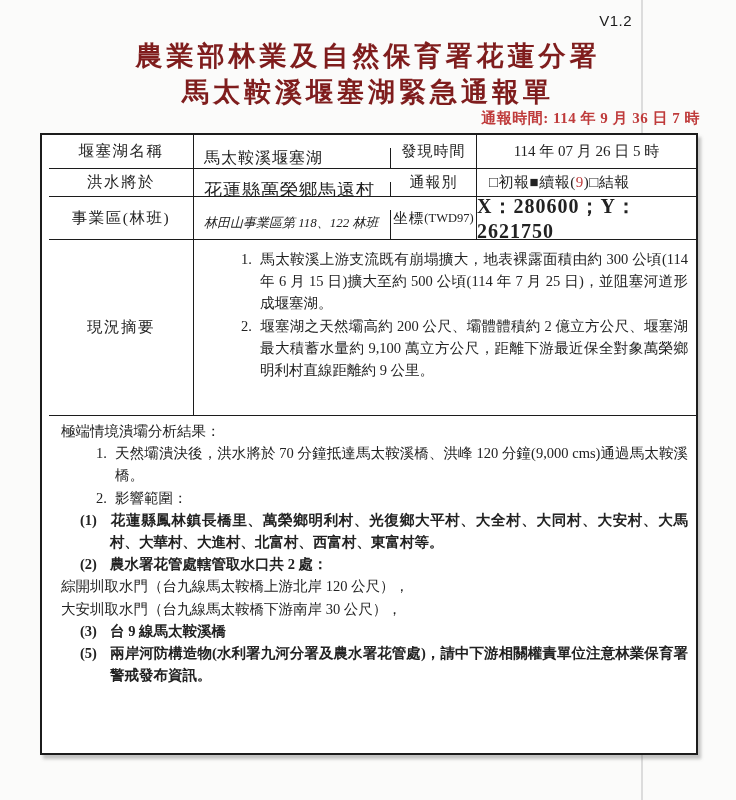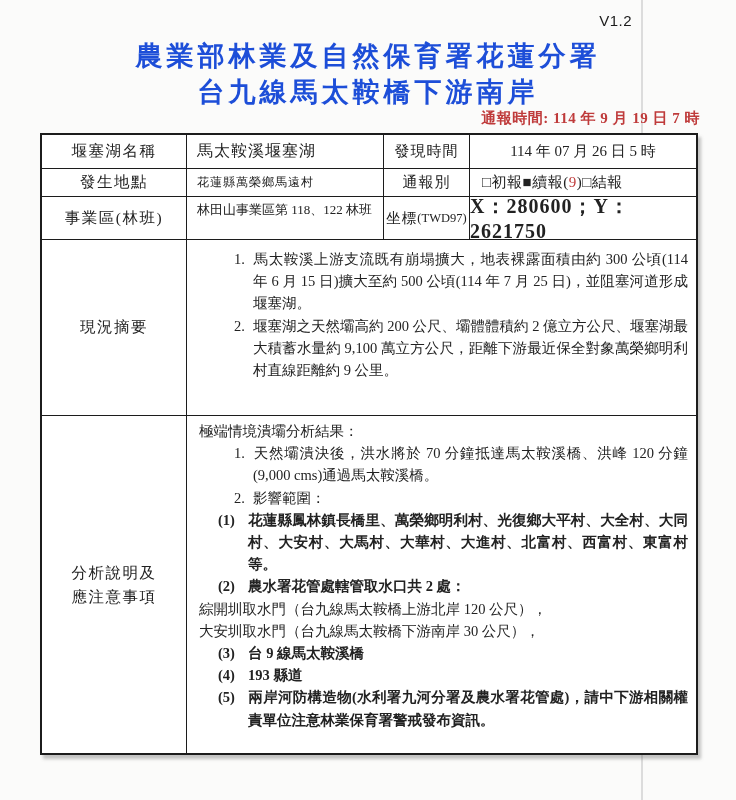--- a/index.html
+++ b/index.html
@@ -16,51 +16,51 @@
     color:var(--text);
   }
   .page{position:relative;width:648px;height:800px;background:var(--page-bg);}
 
   .edge-line{position:absolute;top:0;right:5px;width:2px;height:800px;background:#dcdcdc;}
 
   .version{position:absolute;top:12px;right:16px;font-size:15px;letter-spacing:.5px;
     font-family:"Liberation Sans","DejaVu Sans",sans-serif;color:#1b1b1b;}
 
   .title{position:absolute;left:0;width:736px;text-align:center;font-weight:bold;
-    font-size:27px;letter-spacing:4px;color:#1d4ed8;}
+    font-size:27px;letter-spacing:4px;color:#7f1d1d;}
   .title1{top:38px;}
   .title2{top:74px;}
 
   .report-time{position:absolute;left:40px;top:109px;width:660px;text-align:right;
     font-size:15px;font-weight:bold;color:var(--accent-red);letter-spacing:.5px;}
 
   .doc-table{position:absolute;left:40px;top:133px;width:658px;background:#fff;
     border:2px solid var(--border-dark);
-    box-shadow:3px 4px 3px rgba(90,90,90,.35);}
+    box-shadow:3px 4px 3px rgba(90,90,90,.35);padding-left:7px;}
   .trow{display:flex;width:100%;}
   .bb{border-bottom:1px solid var(--border-dark);}
   .cell{display:flex;align-items:center;overflow:hidden;}
   .br{border-right:1px solid var(--border-dark);}
   .colA{width:145px;justify-content:center;text-align:center;}
-  .colB{width:197px;padding:2px 10px;}
+  .colB{width:197px;padding:2px 10px;margin-top:13px;}
   .colC{width:86px;justify-content:center;text-align:center;}
   .colD{flex:1;}
   .h34{height:34px;}
   .h28{height:28px;}
   .h43{height:43px;}
   .h176{height:176px;}
   .h337{height:337px;}
 
   .lab{font-size:15.5px;letter-spacing:1.5px;}
   .lab2{font-size:15px;letter-spacing:1px;}
   .v-lake{font-size:16px;letter-spacing:1px;}
   .v-time{flex:1;justify-content:center;font-size:15px;}
-  .v-place{font-size:12px;letter-spacing:1px;}
+  .v-place{font-size:18px;letter-spacing:1px;}
   .v-report{padding-left:12px;font-size:15px;letter-spacing:.5px;}
-  .v-forest{font-size:13px;line-height:17px;align-items:flex-start;padding-top:4px;text-align:justify;}
+  .v-forest{font-size:13px;line-height:17px;align-items:flex-start;padding-top:4px;text-align:justify;font-style:italic;}
   .coord-label{flex-direction:row;justify-content:center;line-height:16px;}
   .coord-l1{font-size:14.5px;letter-spacing:1px;}
   .coord-l2{font-size:12.5px;}
   .v-coord{justify-content:center;font-size:20px;font-weight:600;letter-spacing:1px;}
   .red{color:var(--accent-red);}
 
   .label-v{flex-direction:column;justify-content:center;line-height:24px;}
 
   .content{flex:1;display:block;font-size:14.5px;line-height:22.2px;
     padding:8px 8px 0 12px;text-align:justify;}
@@ -74,35 +74,35 @@
 </style>
 </head>
 <body>
 
 <div class="page">
   <div class="edge-line"></div>
 
   <div class="version">V1.2</div>
 
   <div class="title title1">農業部林業及自然保育署花蓮分署</div>
-  <div class="title title2">台九線馬太鞍橋下游南岸</div>
+  <div class="title title2">馬太鞍溪堰塞湖緊急通報單</div>
 
-  <div class="report-time">通報時間: 114 年 9 月 19 日 7 時</div>
+  <div class="report-time">通報時間: 114 年 9 月 36 日 7 時</div>
 
   <div class="doc-table">
 
     <div class="trow h34">
       <div class="cell colA br bb lab">堰塞湖名稱</div>
       <div class="cell colB br bb v-lake">馬太鞍溪堰塞湖</div>
       <div class="cell colC br bb lab2">發現時間</div>
       <div class="cell colD bb v-time">114 年 07 月 26 日 5 時</div>
     </div>
 
     <div class="trow h28">
-      <div class="cell colA br bb lab">發生地點</div>
+      <div class="cell colA br bb lab">洪水將於</div>
       <div class="cell colB br bb v-place">花蓮縣萬榮鄉馬遠村</div>
       <div class="cell colC br bb lab2">通報別</div>
       <div class="cell colD bb v-report">
         <span>□</span>
           <span>初報</span>
           <span>■</span>
           <span>續報(</span>
           <span class="red">9</span>
           <span>)</span>
           <span>□</span>
@@ -122,32 +122,27 @@
 
     <div class="trow h176">
       <div class="cell colA br bb lab">現況摘要</div>
       <div class="content bb">
         <div class="ln l1"><span class="n">1.</span><span>馬太鞍溪上游支流既有崩塌擴大，地表裸露面積由約 300 公頃(114 年 6 月 15 日)擴大至約 500 公頃(114 年 7 月 25 日)，並阻塞河道形成堰塞湖。</span></div>
         <div class="ln l1"><span class="n">2.</span><span>堰塞湖之天然壩高約 200 公尺、壩體體積約 2 億立方公尺、堰塞湖最大積蓄水量約 9,100 萬立方公尺，距離下游最近保全對象萬榮鄉明利村直線距離約 9 公里。</span></div>
       </div>
     </div>
 
     <div class="trow h337">
-      <div class="cell colA br lab label-v">
-        <span>分析說明及</span>
-        <span>應注意事項</span>
-      </div>
       <div class="content analysis">
         <div class="ln">極端情境潰壩分析結果：</div>
         <div class="ln l1"><span class="n">1.</span><span>天然壩潰決後，洪水將於 70 分鐘抵達馬太鞍溪橋、洪峰 120 分鐘(9,000 cms)通過馬太鞍溪橋。</span></div>
         <div class="ln l1"><span class="n">2.</span><span>影響範圍：</span></div>
         <div class="ln l2 bold"><span class="n">(1)</span><span>花蓮縣鳳林鎮長橋里、萬榮鄉明利村、光復鄉大平村、大全村、大同村、大安村、大馬村、大華村、大進村、北富村、西富村、東富村等。</span></div>
         <div class="ln l2 bold"><span class="n">(2)</span><span>農水署花管處轄管取水口共 2 處：</span></div>
         <div class="ln">綜開圳取水門（台九線馬太鞍橋上游北岸 120 公尺），</div>
         <div class="ln">大安圳取水門（台九線馬太鞍橋下游南岸 30 公尺），</div>
         <div class="ln l2 bold"><span class="n">(3)</span><span>台 9 線馬太鞍溪橋</span></div>
-        <div class="ln l2 bold"><span class="n">(4)</span><span>193 縣道</span></div>
         <div class="ln l2 bold"><span class="n">(5)</span><span>兩岸河防構造物(水利署九河分署及農水署花管處)，請中下游相關權責單位注意林業保育署警戒發布資訊。</span></div>
       </div>
     </div>
 
   </div>
 </div>
 
 </body></html>

